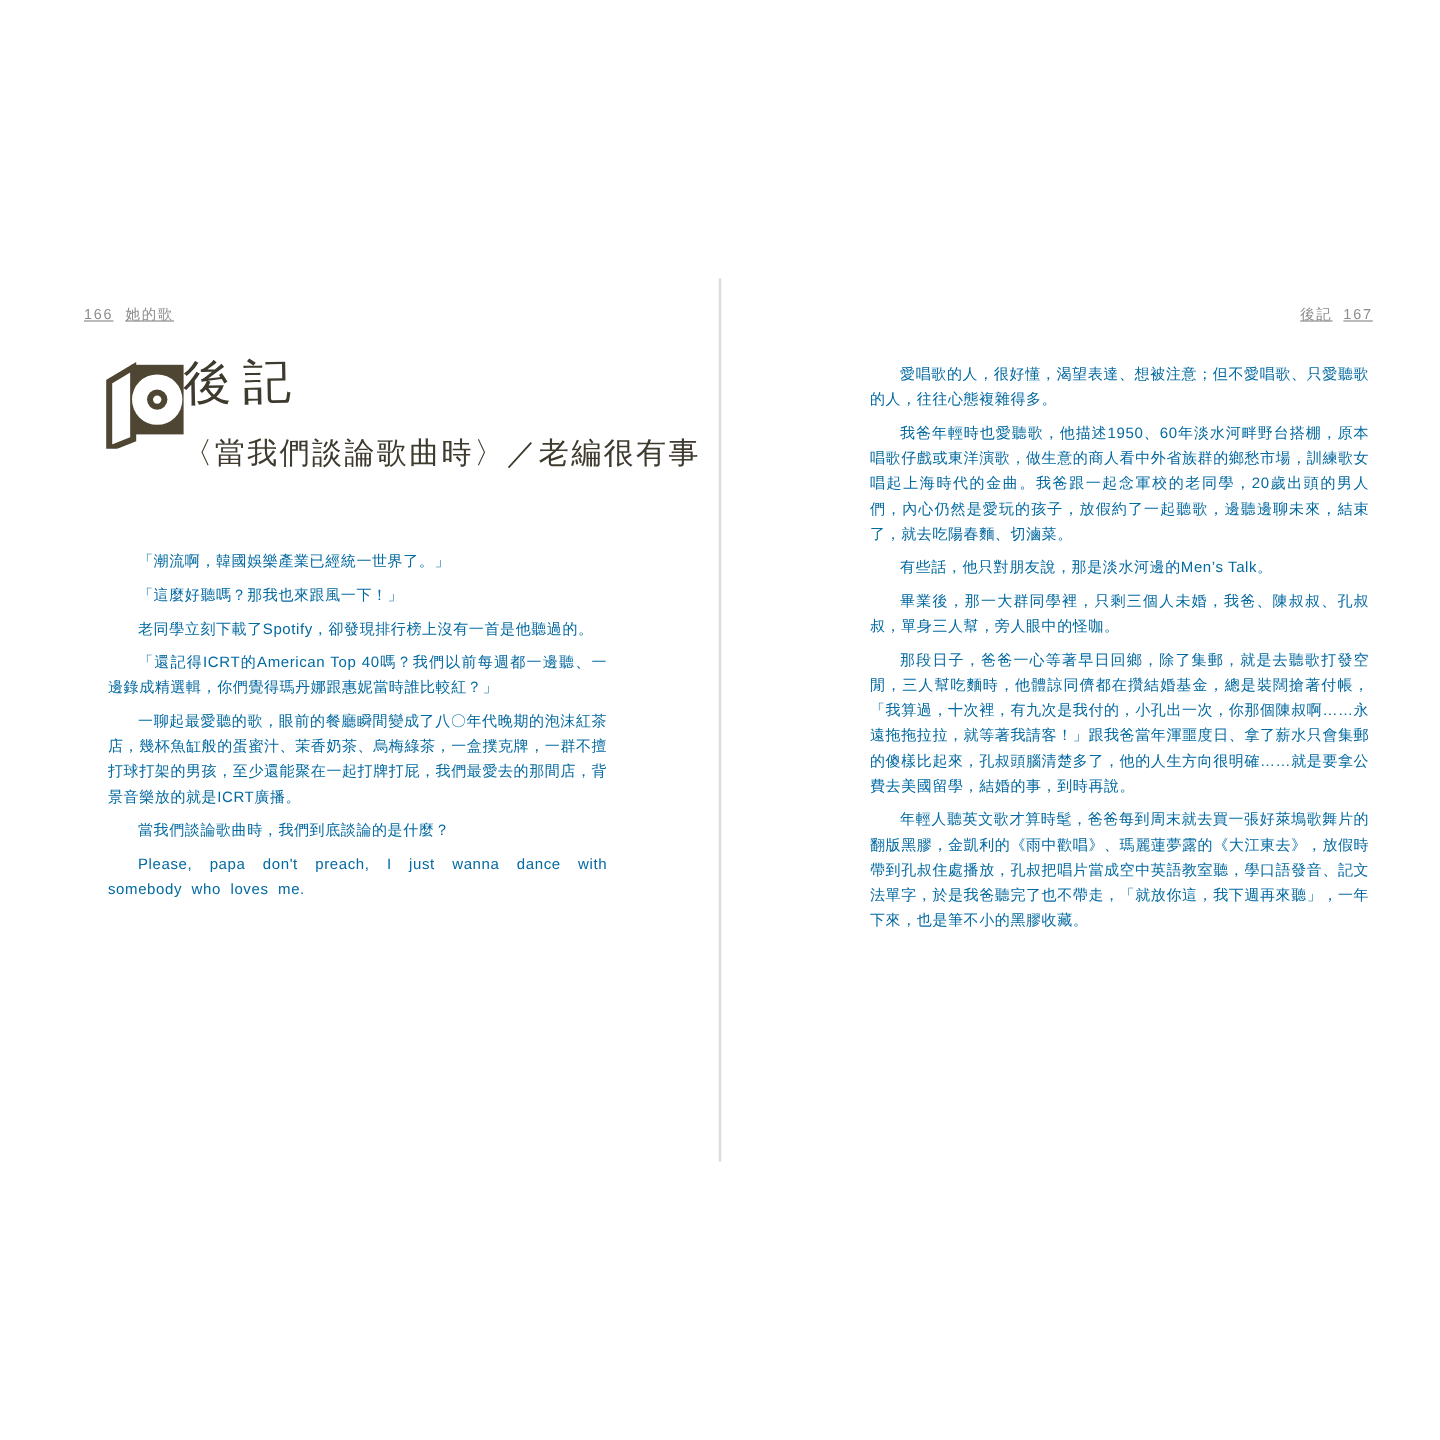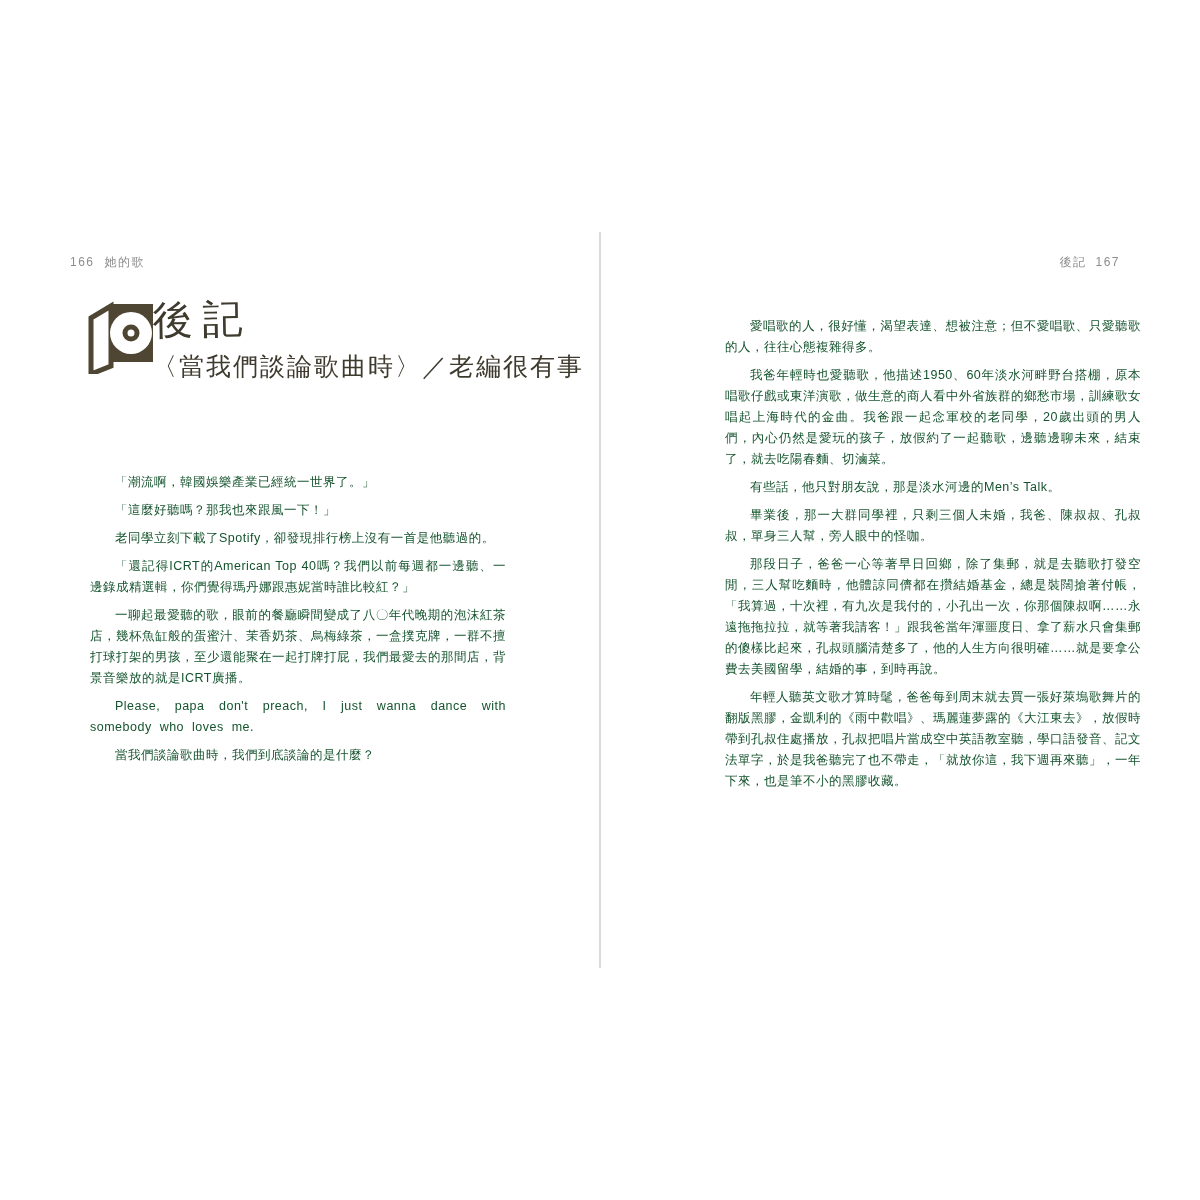--- a/index.html
+++ b/index.html
@@ -9,56 +9,56 @@
     font-family:"Liberation Sans", sans-serif;
     position:relative;
     overflow:hidden;
   }
   .spread{position:absolute;inset:0;}
 
   
   .page-header{
     position:absolute;top:254px;
     font-size:12px;letter-spacing:1.5px;
-    color:#8d8d8d;white-space:nowrap;
+    color:#8d8d8d;white-space:nowrap;text-decoration:underline;
   }
   .page-header.left{left:70px;}
-  .page-header.right{right:80px;text-align:right;}
+  .page-header.right{right:56px;text-align:right;}
   .page-header span{margin-right:10px;}
   .page-header.right span{margin-right:0;margin-left:9px;}
 
   
   .divider{
     position:absolute;left:599px;top:232px;
     width:2px;height:736px;background:#dbdbdb;
   }
 
   
   .chapter-head{position:absolute;left:88px;top:296px;width:460px;}
   .chapter-icon{position:absolute;left:0;top:4px;width:66px;height:74px;}
   .chapter-titles{position:absolute;left:64px;top:0;width:420px;color:#3e3a2e;}
   .chap-title{
     font-size:40px;line-height:48px;letter-spacing:10px;
     transform:rotate(-1deg);transform-origin:left top;
   }
   .chap-sub{
     font-size:25px;line-height:36px;letter-spacing:2px;
-    margin-top:4px;white-space:nowrap;
+    margin-top:16px;white-space:nowrap;
   }
   .chap-en{
     font-family:"DejaVu Serif", serif;font-style:italic;
     font-size:22px;line-height:28px;letter-spacing:3px;word-spacing:7px;
     margin-top:3px;
   }
 
   
   .body-text{
     position:absolute;width:416px;
     font-size:12.5px;letter-spacing:0.5px;line-height:21px;
-    color:#14532d;text-align:justify;margin-top:14px;
+    color:#0369a1;text-align:justify;
   }
   .body-text.left-body{left:90px;top:458px;}
   .body-text.right-body{left:725px;top:302px;}
   .body-text p.para{margin:0 0 7px 0;text-indent:2em;}
   .body-text p.para.en{word-spacing:4px;}
 </style>
 </head>
 <body>
 
 <div class="spread">
@@ -84,22 +84,22 @@
       <div class="chap-sub">〈當我們談論歌曲時〉／老編很有事</div>
     </div>
   </div>
 
   <div class="body-text left-body">
       <p class="para">「潮流啊，韓國娛樂產業已經統一世界了。」</p>
       <p class="para">「這麼好聽嗎？那我也來跟風一下！」</p>
       <p class="para">老同學立刻下載了Spotify，卻發現排行榜上沒有一首是他聽過的。</p>
       <p class="para">「還記得ICRT的American Top 40嗎？我們以前每週都一邊聽、一邊錄成精選輯，你們覺得瑪丹娜跟惠妮當時誰比較紅？」</p>
       <p class="para">一聊起最愛聽的歌，眼前的餐廳瞬間變成了八〇年代晚期的泡沫紅茶店，幾杯魚缸般的蛋蜜汁、茉香奶茶、烏梅綠茶，一盒撲克牌，一群不擅打球打架的男孩，至少還能聚在一起打牌打屁，我們最愛去的那間店，背景音樂放的就是ICRT廣播。</p>
+      <p class="para">當我們談論歌曲時，我們到底談論的是什麼？</p>
       <p class="para en">Please, papa don't preach, I just wanna dance with somebody who loves me.</p>
-      <p class="para">當我們談論歌曲時，我們到底談論的是什麼？</p>
     </div>
 
   <div class="divider"></div>
 
   <div class="body-text right-body">
       <p class="para">愛唱歌的人，很好懂，渴望表達、想被注意；但不愛唱歌、只愛聽歌的人，往往心態複雜得多。</p>
       <p class="para">我爸年輕時也愛聽歌，他描述1950、60年淡水河畔野台搭棚，原本唱歌仔戲或東洋演歌，做生意的商人看中外省族群的鄉愁市場，訓練歌女唱起上海時代的金曲。我爸跟一起念軍校的老同學，20歲出頭的男人們，內心仍然是愛玩的孩子，放假約了一起聽歌，邊聽邊聊未來，結束了，就去吃陽春麵、切滷菜。</p>
       <p class="para">有些話，他只對朋友說，那是淡水河邊的Men’s Talk。</p>
       <p class="para">畢業後，那一大群同學裡，只剩三個人未婚，我爸、陳叔叔、孔叔叔，單身三人幫，旁人眼中的怪咖。</p>
       <p class="para">那段日子，爸爸一心等著早日回鄉，除了集郵，就是去聽歌打發空閒，三人幫吃麵時，他體諒同儕都在攢結婚基金，總是裝闊搶著付帳，「我算過，十次裡，有九次是我付的，小孔出一次，你那個陳叔啊……永遠拖拖拉拉，就等著我請客！」跟我爸當年渾噩度日、拿了薪水只會集郵的傻樣比起來，孔叔頭腦清楚多了，他的人生方向很明確……就是要拿公費去美國留學，結婚的事，到時再說。</p>

